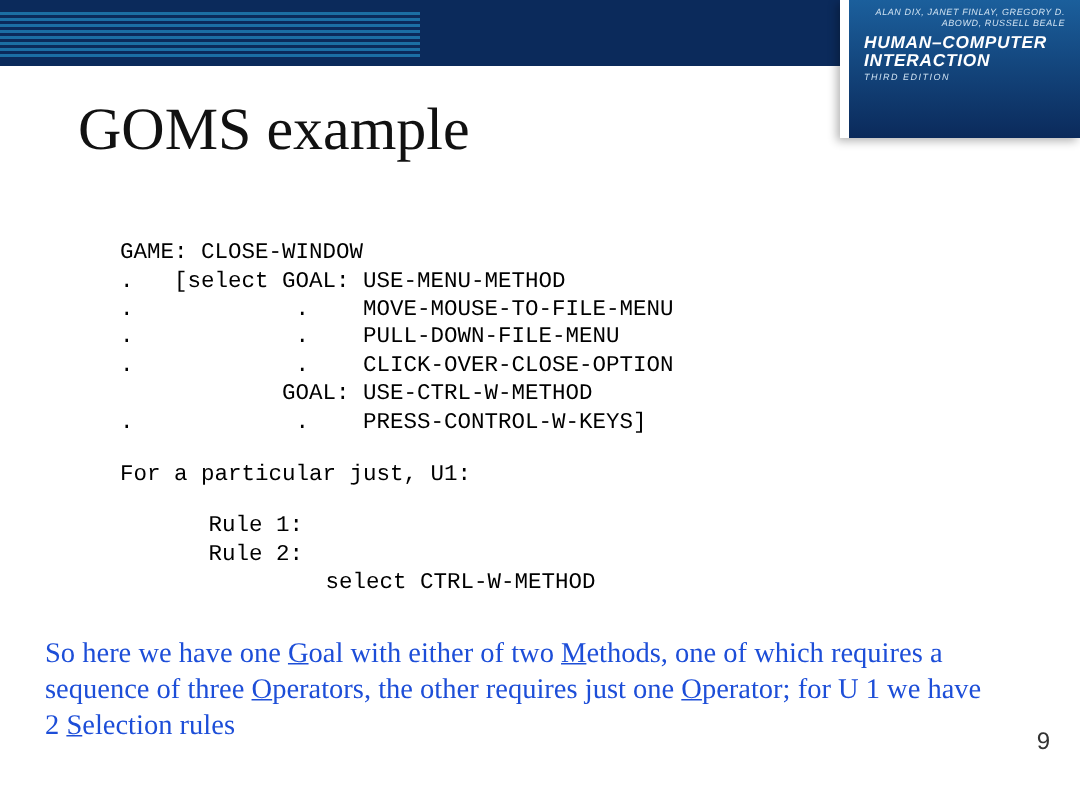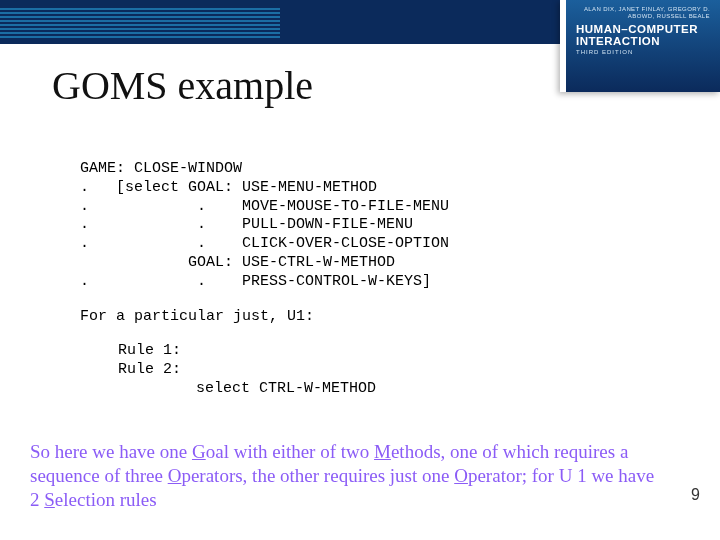--- a/index.html
+++ b/index.html
@@ -40,20 +40,21 @@
   .book {
     position: absolute;
     top: 0; right: 0;
     width: 160px; height: 92px;
     background: linear-gradient(#1b5f9c, #0b2a5b);
     border-left: 6px solid #fff;
     box-shadow: -2px 2px 6px rgba(0,0,0,0.3);
     color: #fff;
     padding: 6px 10px 0 10px;
     box-sizing: border-box;
+    font-style: italic;
   }
   .book .authors {
     font-size: 6px;
     letter-spacing: 0.4px;
     line-height: 1.1;
     text-align: right;
     color: #cfe2f2;
   }
   .book .title {
     font-size: 11.5px;
@@ -97,30 +98,30 @@
   .rules {
     position: absolute;
     top: 342px;
     left: 118px;
     width: 560px;
     font-family: "Courier New", Courier, monospace;
     font-size: 15px;
     line-height: 1.25;
   }
   .rule-row { display: flex; }
-  .rule-label { flex: 0 0 78px; }
+  .rule-label { flex: 0 0 78px; margin-left: 21px; }
   .summary {
     position: absolute;
-    top: 440px;
+    top: 424px;
     left: 30px;
     width: 630px;
     font-family: "Times New Roman", Times, serif;
     font-size: 19px;
     line-height: 1.25;
-    color: #8b5cf6;
+    color: #1d4ed8;
   }
   .pageno {
     position: absolute;
     right: 20px;
     bottom: 36px;
     font-family: Arial, sans-serif;
     font-size: 16px;
     color: #333;
   }
   .u { text-decoration: underline; }

